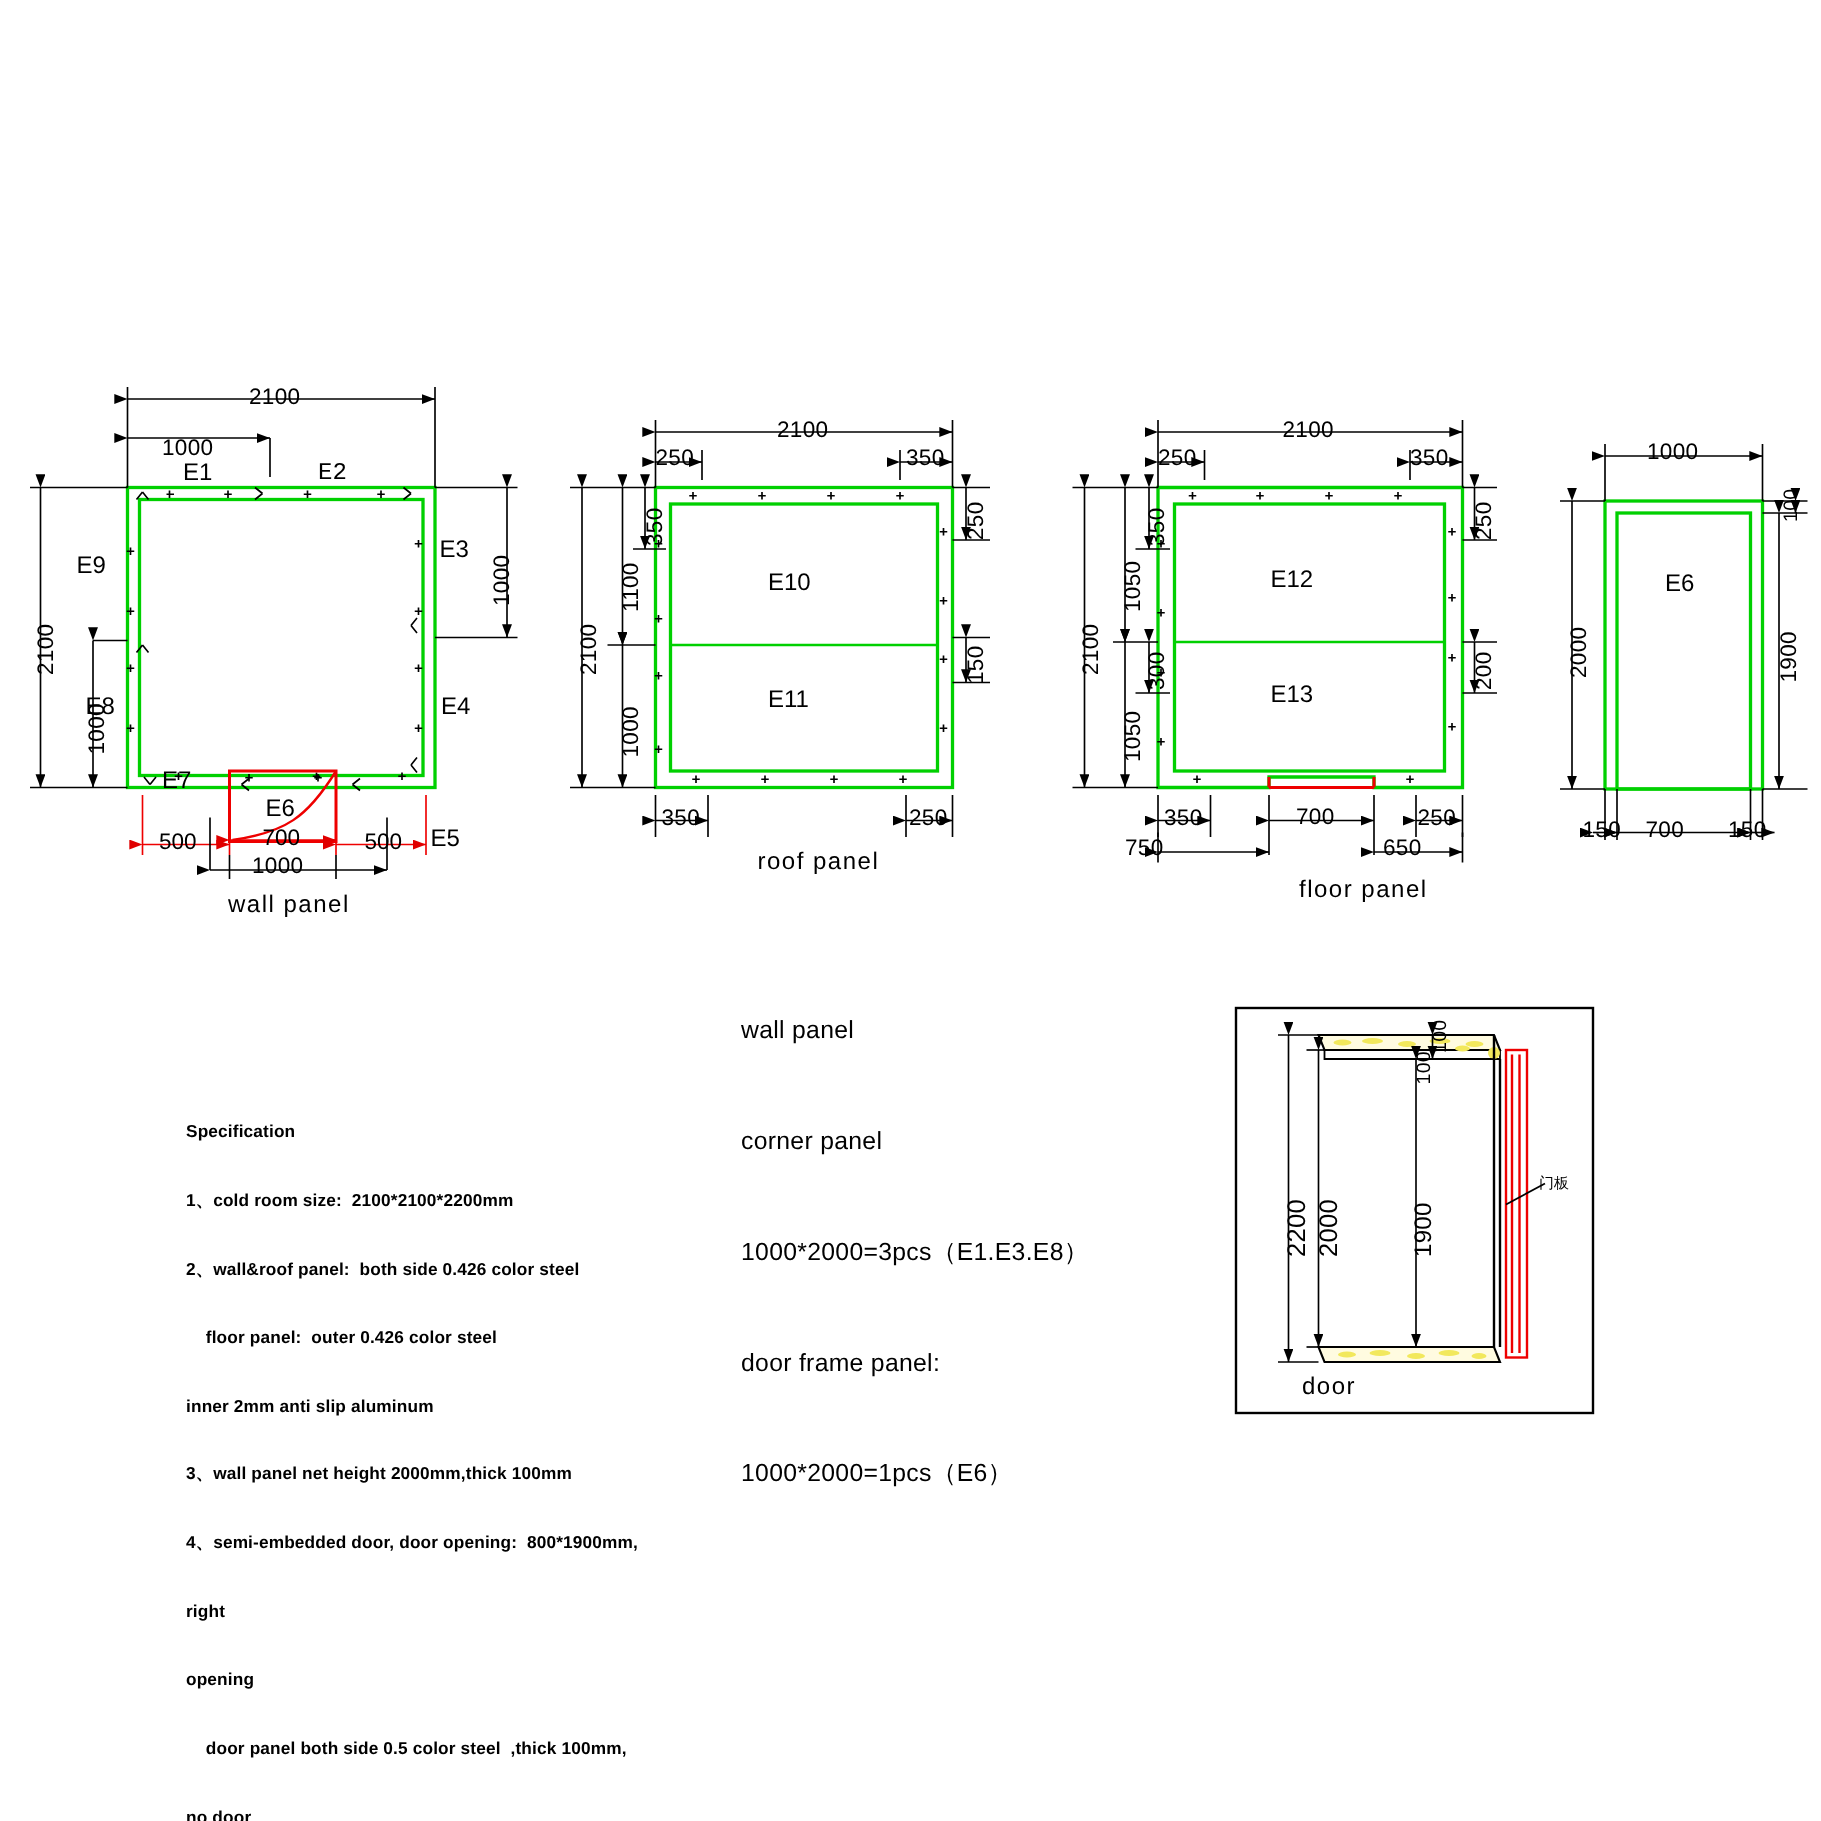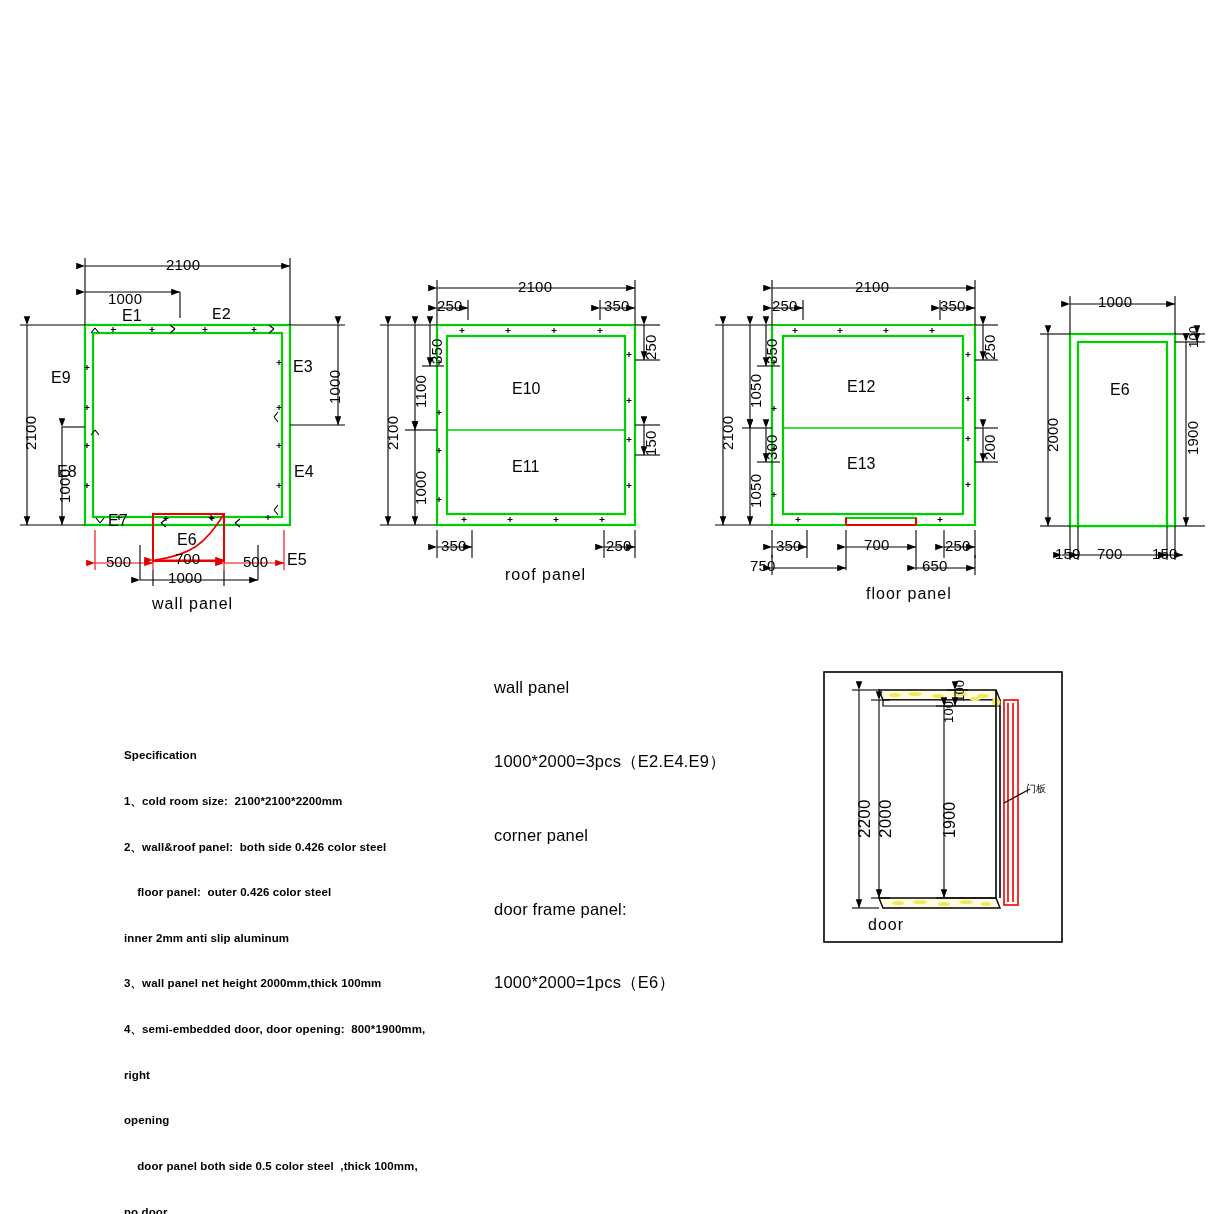--- a/index.html
+++ b/index.html
@@ -394,22 +394,22 @@
   <div>    door panel both side 0.5 color steel  ,thick 100mm,</div>
   <div>no door</div>
   
   
   
   
 </div>
 
 <div class="txt list" style="left:494px;top:626px;width:280px;">
   <div>wall panel</div>
-  <div>1000*2000=3pcs（E2.E4.E9）</div>
   <div>corner panel</div>
+  <div>1000*2000=3pcs（E1.E3.E8）</div>
   <div>door frame panel:</div>
   <div>1000*2000=1pcs（E6）</div>
   
   
   
   
   
 </div>
 
 <div class="txt dim rot" style="left:855px;top:838px;font-size:17px;">2200</div>

